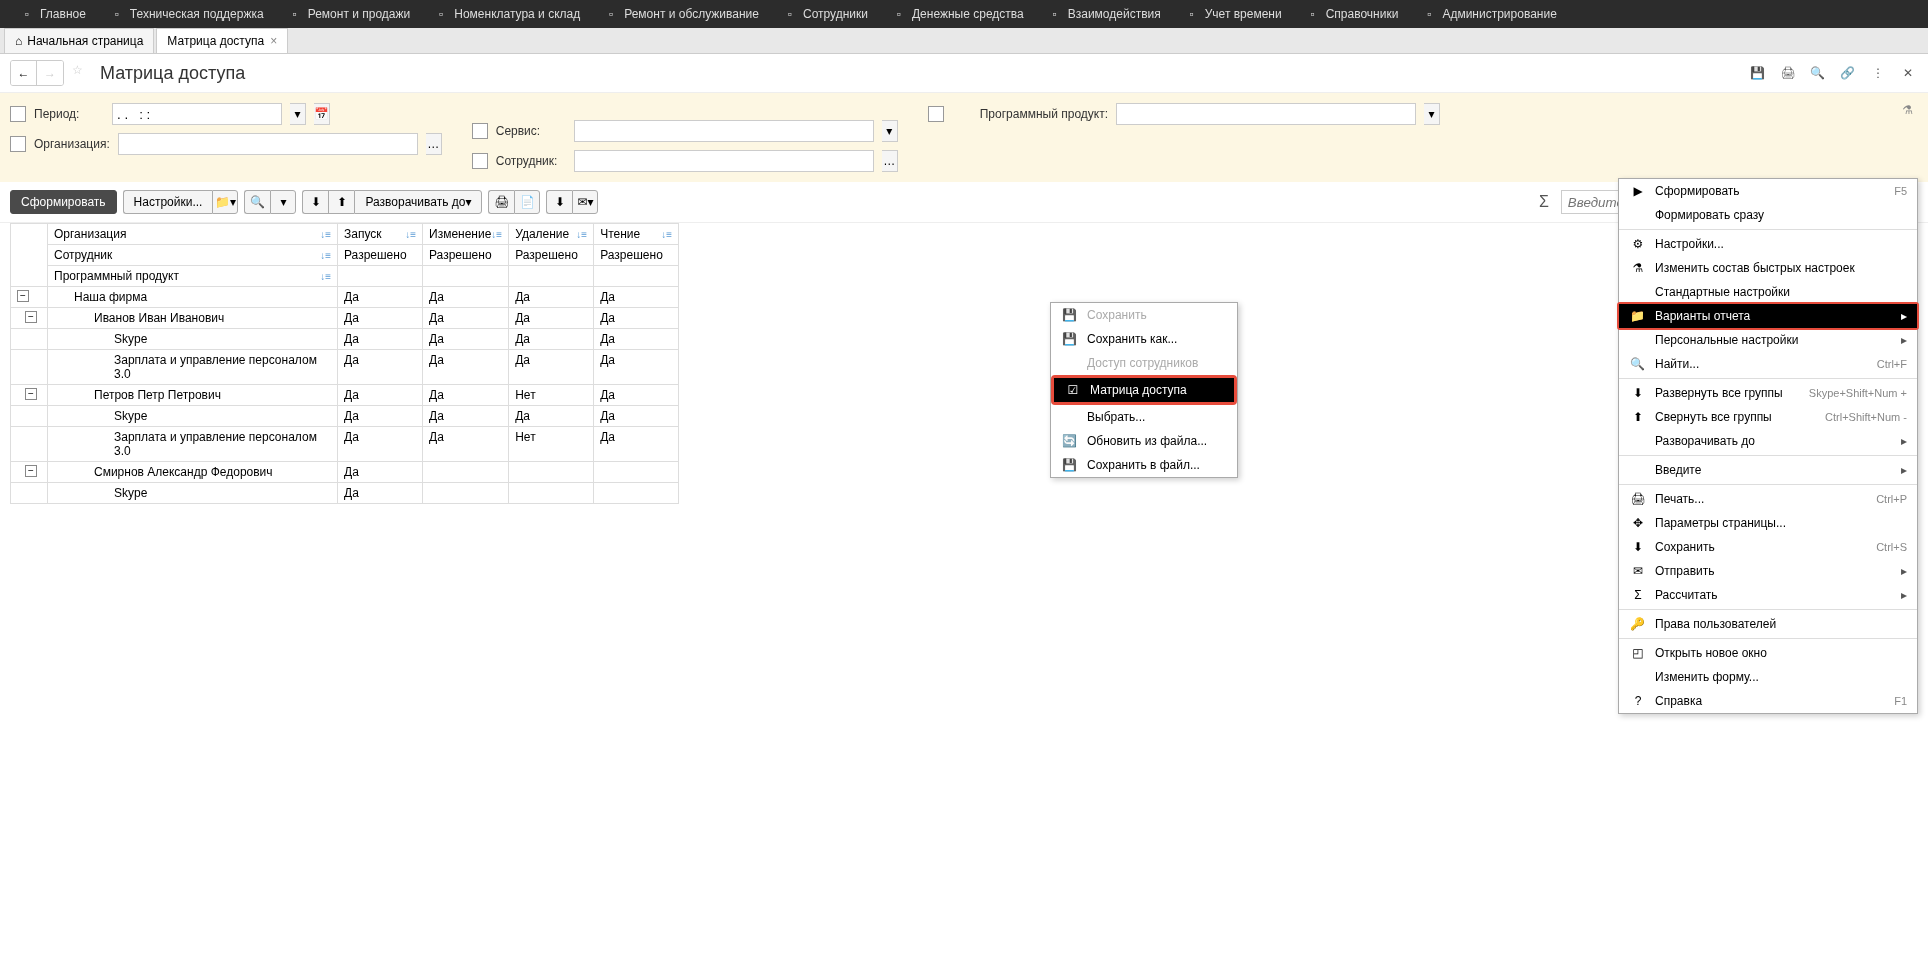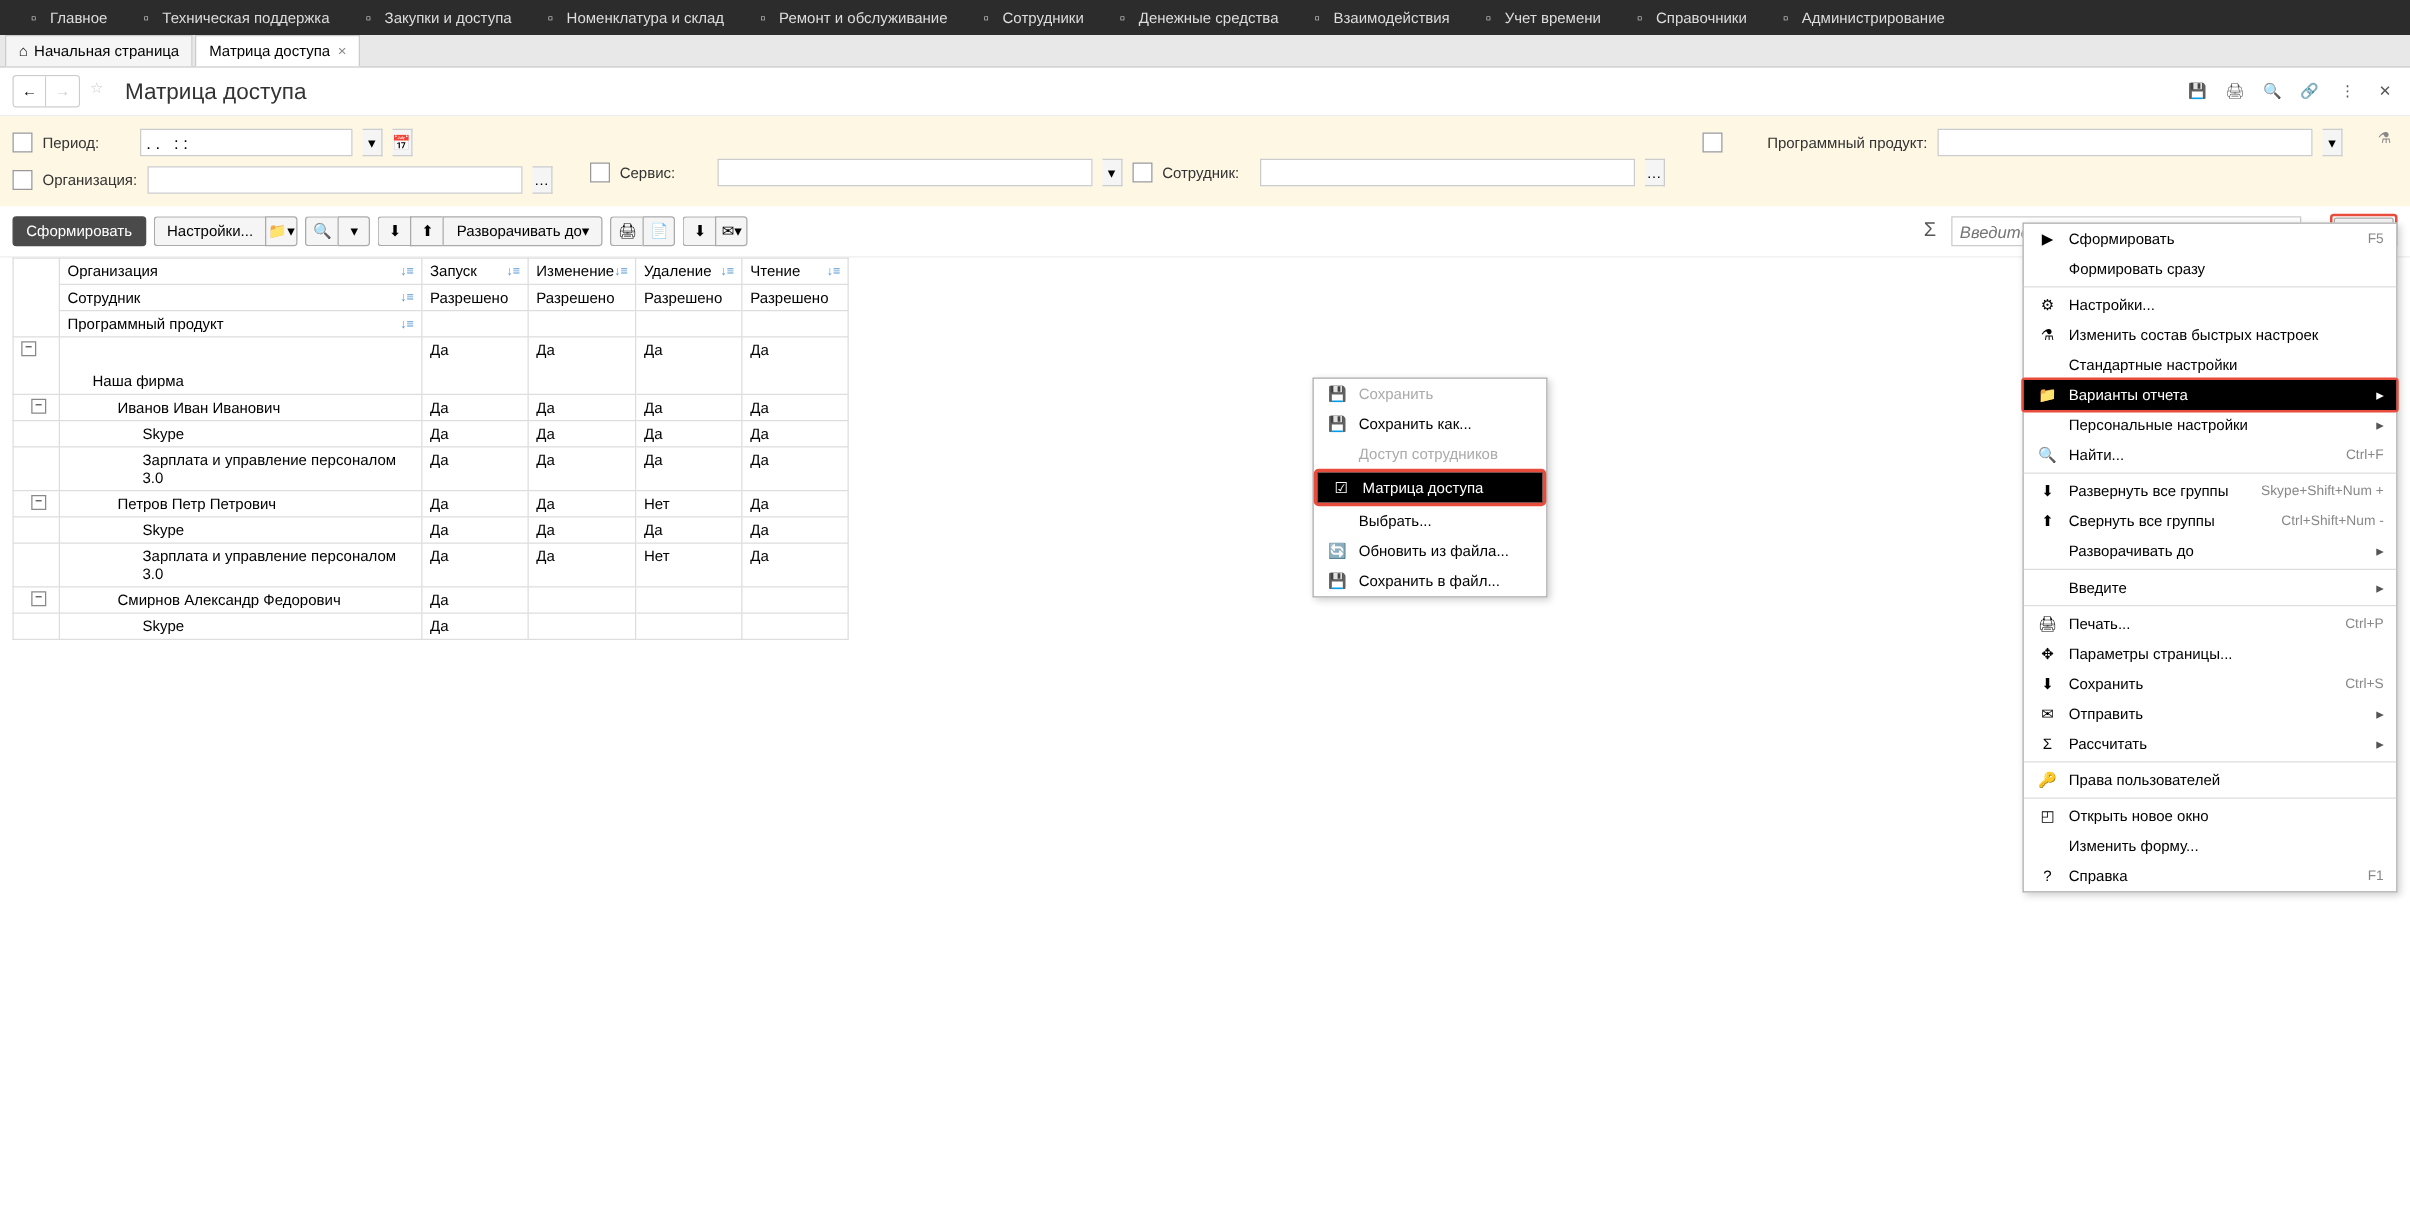--- a/index.html
+++ b/index.html
@@ -52,21 +52,21 @@
 .btn-more-inner { height: 22px; padding: 0 8px; background: #f5f5f5; border: 1px solid #aaa; border-radius: 2px; display: flex; align-items: center; cursor: pointer; }
 
 
 .report-area { padding: 0 10px; position: relative; }
 .report-table { border-collapse: collapse; font-size: 12px; }
 .report-table th, .report-table td { border: 1px solid #ddd; padding: 3px 6px; text-align: left; vertical-align: top; }
 .report-table th { background: #fff; font-weight: normal; }
 .header-cell { display: flex; justify-content: space-between; align-items: center; min-width: 70px; }
 .sort-icon { color: #5b9bd5; font-size: 10px; }
 .tree-toggle { width: 12px; height: 12px; border: 1px solid #888; display: flex; align-items: center; justify-content: center; font-size: 10px; margin-right: 4px; cursor: pointer; line-height: 1; }
-.indent-1 { padding-left: 20px; margin-top: 25px; }
+.indent-1 { padding-left: 20px; }
 .indent-2 { padding-left: 40px; }
 .indent-3 { padding-left: 60px; }
 .tree-col { width: 22px; border-right: 1px solid #ddd; }
 
 
 .dropdown-menu { position: absolute; background: #fff; border: 1px solid #aaa; box-shadow: 2px 2px 6px rgba(0,0,0,0.2); font-size: 12px; z-index: 100; }
 .menu-item { display: flex; align-items: center; padding: 5px 10px; cursor: pointer; min-height: 24px; }
 .menu-item.disabled { color: #aaa; cursor: default; }
 .menu-item.highlighted { background: #000; color: #fff; }
 .menu-icon { width: 18px; margin-right: 8px; display: flex; align-items: center; justify-content: center; }
@@ -94,21 +94,21 @@
       <div class="top-nav-item">
         <span class="nav-icon">▫</span>
         <span>Главное</span>
       </div>
       <div class="top-nav-item">
         <span class="nav-icon">▫</span>
         <span>Техническая поддержка</span>
       </div>
       <div class="top-nav-item">
         <span class="nav-icon">▫</span>
-        <span>Закупки и доступа</span>
+        <span>Ремонт и продажи</span>
       </div>
       <div class="top-nav-item">
         <span class="nav-icon">▫</span>
         <span>Номенклатура и склад</span>
       </div>
       <div class="top-nav-item">
         <span class="nav-icon">▫</span>
         <span>Ремонт и обслуживание</span>
       </div>
       <div class="top-nav-item">
@@ -177,21 +177,21 @@
       <div class="filter-dropdown">▾</div>
       <div class="filter-dropdown">📅</div>
     </div>
     <div class="filter-row">
       <div class="filter-checkbox"></div>
       <span class="filter-label">Организация:</span>
       <input class="filter-input" style="width: 300px;">
       <div class="filter-dropdown">…</div>
     </div>
   </div>
-  <div style="display:flex; flex-direction:row; gap:8px;margin-top:17px;">
+  <div style="display:flex; flex-direction:column; gap:8px;margin-top:17px;">
     <div class="filter-row">
       <div class="filter-checkbox"></div>
       <span class="filter-label">Сервис:</span>
       <input class="filter-input" style="width: 300px;">
       <div class="filter-dropdown">▾</div>
     </div>
     <div class="filter-row">
       <div class="filter-checkbox"></div>
       <span class="filter-label">Сотрудник:</span>
       <input class="filter-input" style="width: 300px;">

